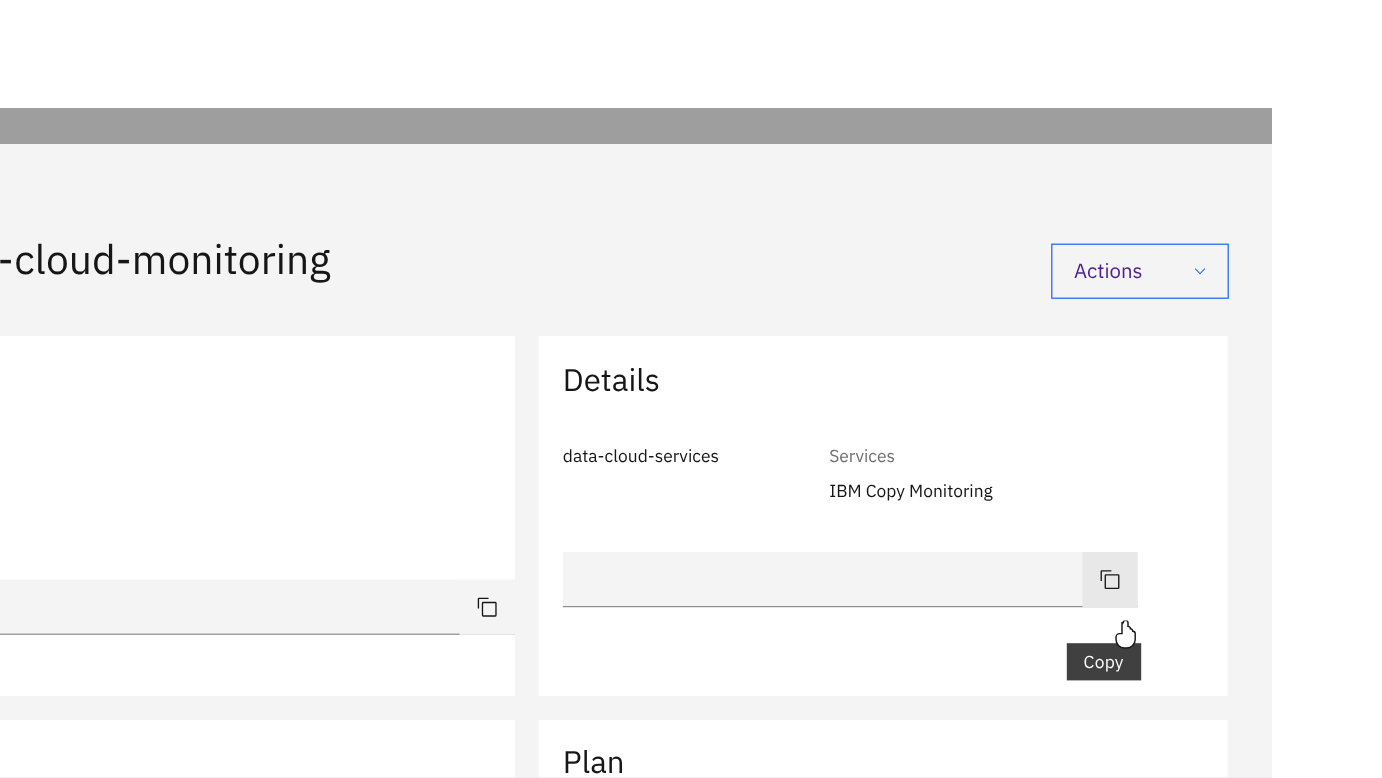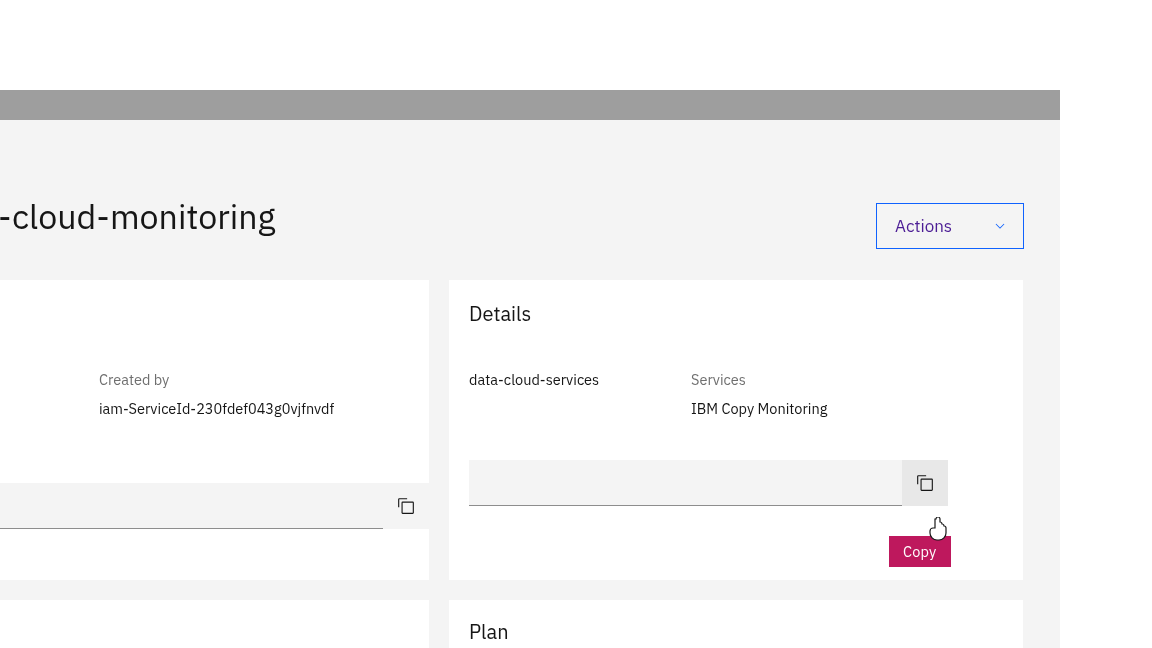--- a/index.html
+++ b/index.html
@@ -98,21 +98,21 @@
   .card-right2 {
     position: absolute;
     left: 449px;
     top: 320px;
     width: 574px;
     height: 120px;
     background: #ffffff;
   }
 
   .card-title {
-    font-size: 20px;
+    font-size: 26px;
     color: #161616;
     padding: 20px 0 0 20px;
     font-weight: 400;
   }
 
   .meta-block { position: absolute; }
   .meta-label { font-size: 14.5px; color: #6f6f6f; margin-bottom: 10px; }
   .meta-value { font-size: 14.5px; color: #161616; }
 
   .left-meta1 { left: -40px; top: 90px; width: 120px; }
@@ -148,21 +148,21 @@
     align-items: center;
     justify-content: center;
     cursor: pointer;
     position: absolute;
     right: 0; top: 0;
   }
   .copy-btn.highlight { background: #e8e8e8; }
 
   .tooltip {
     position: absolute;
-    background: #be185d;
+    background: #404040;
     color: #ffffff;
     font-size: 14.5px;
     padding: 6px 14px;
     white-space: nowrap;
     left: 440px;
     top: 256px;
     letter-spacing: 0.2px;
   }
 
   
@@ -197,24 +197,20 @@
               </svg>
           </span>
         </div>
       </div>
 
       <div class="cards-row">
 
         <div class="card-left">
           <div class="meta-block left-meta1">
             <div class="meta-value">ring</div>
-          </div>
-          <div class="meta-block left-meta2">
-            <div class="meta-label">Created by</div>
-            <div class="meta-value">iam-ServiceId-230fdef043g0vjfnvdf</div>
           </div>
 
           <div class="readonly-field left">
             <span class="ro-text"></span>
             <div class="copy-btn">
               <span>
                 <svg width="18" height="18" viewBox="0 0 32 32">
                     <path fill="#161616" d="M28 10v18H10V10h18m0-2H10a2 2 0 0 0-2 2v18a2 2 0 0 0 2 2h18a2 2 0 0 0 2-2V10a2 2 0 0 0-2-2Z"></path>
                     <path fill="#161616" d="M4 18H2V4a2 2 0 0 1 2-2h14v2H4Z"></path>
                   </svg>

